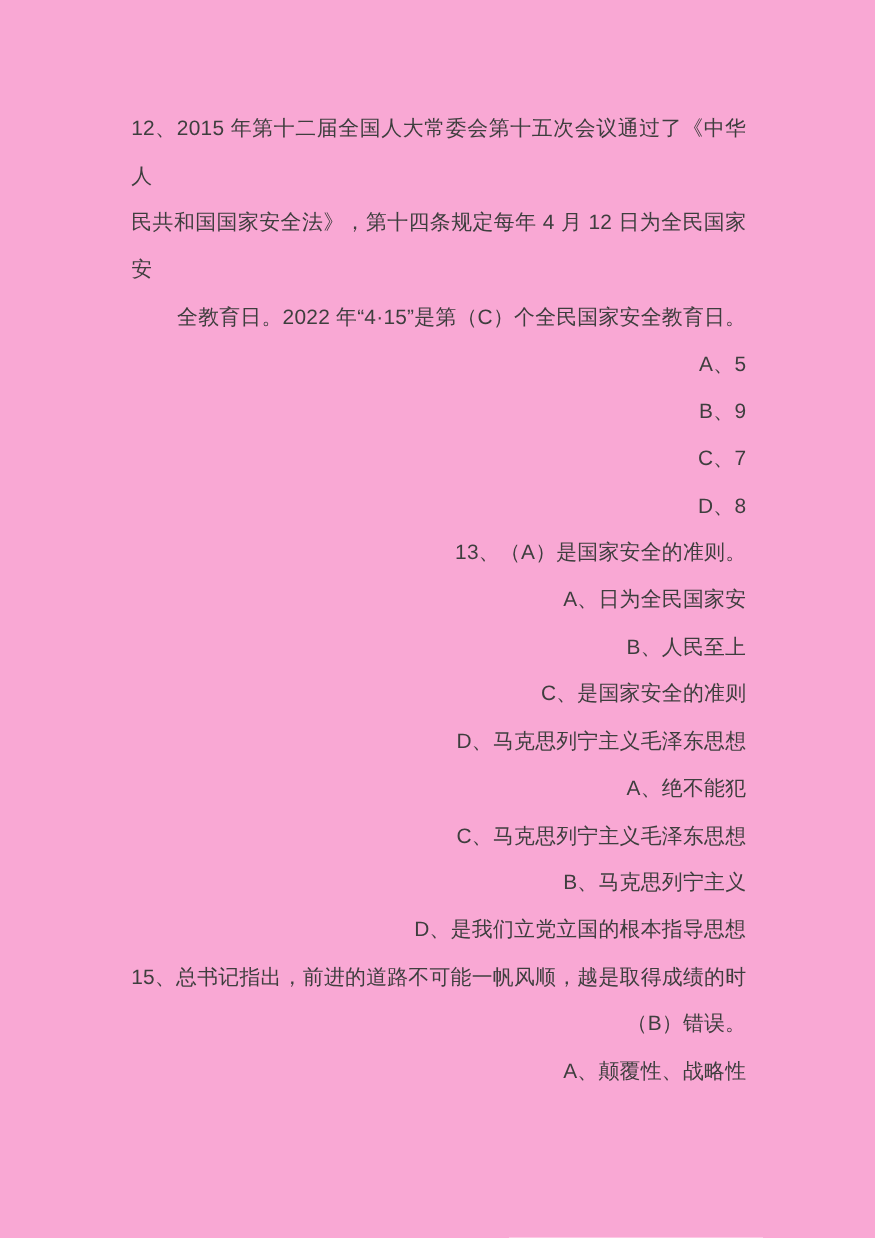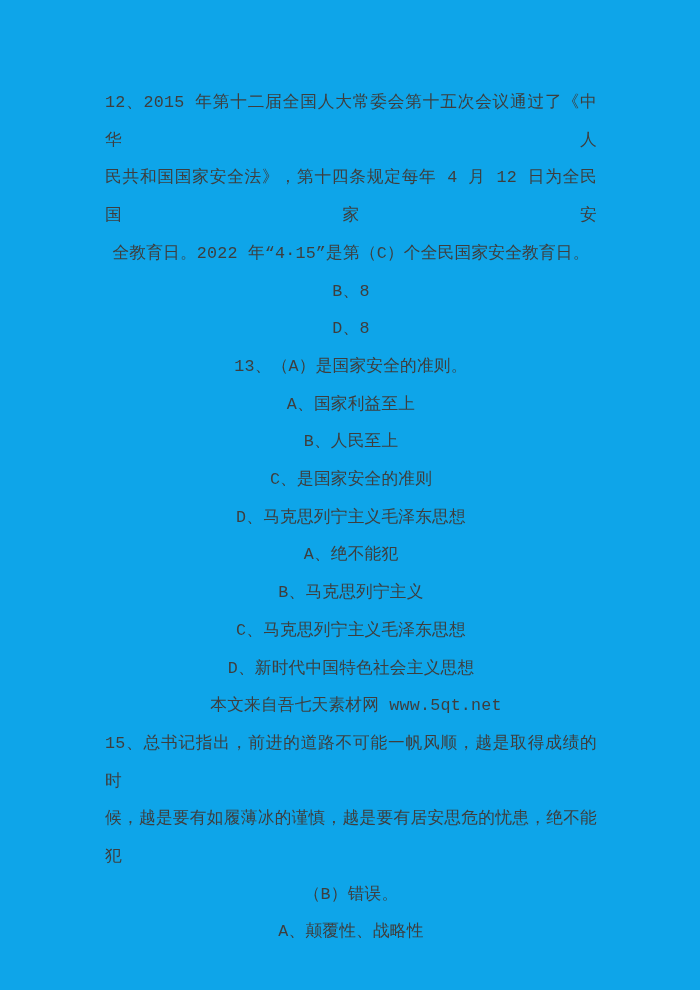--- a/index.html
+++ b/index.html
@@ -10,64 +10,63 @@
     width: 700px;
     height: 990px;
     background: #ffffff;
     position: relative;
     overflow: hidden;
     font-family: "Liberation Sans", sans-serif;
   }
   .page {
     position: absolute;
     inset: 0;
-    background: #0ea5e9;
-    font-family: Liberation Mono, monospace;
+    background: #f9a8d4;
   }
   .content {
     position: absolute;
     left: 105px;
     top: 84px;
     width: 492px;
     color: #3e3e3e;
     font-size: 16.7px;
     line-height: 37.7px;
     letter-spacing: 0.2px;
   }
   .line {
     white-space: nowrap;
-    text-align: center;
+    text-align: right;
   }
   .line.justify {
     white-space: normal;
     text-align: justify;
     text-align-last: justify;
   }
   .line.indent {
     padding-left: 10px;
   }
 </style>
 </head>
 <body>
 
 <div class="page">
   <div class="content">
     <div class="line justify">12、2015 年第十二届全国人大常委会第十五次会议通过了《中华人</div>
     <div class="line justify">民共和国国家安全法》，第十四条规定每年 4 月 12 日为全民国家安</div>
     <div class="line">全教育日。2022 年“4·15”是第（C）个全民国家安全教育日。</div>
-    <div class="line">B、8</div>
+    <div class="line">A、5</div>
+    <div class="line">B、9</div>
+    <div class="line">C、7</div>
     <div class="line">D、8</div>
     <div class="line">13、（A）是国家安全的准则。</div>
-    <div class="line">A、国家利益至上</div>
+    <div class="line">A、日为全民国家安</div>
     <div class="line">B、人民至上</div>
     <div class="line">C、是国家安全的准则</div>
     <div class="line">D、马克思列宁主义毛泽东思想</div>
     <div class="line">A、绝不能犯</div>
+    <div class="line">C、马克思列宁主义毛泽东思想</div>
     <div class="line">B、马克思列宁主义</div>
-    <div class="line">C、马克思列宁主义毛泽东思想</div>
-    <div class="line">D、新时代中国特色社会主义思想</div>
-    <div class="line indent">本文来自吾七天素材网 www.5qt.net</div>
+    <div class="line">D、是我们立党立国的根本指导思想</div>
     <div class="line justify">15、总书记指出，前进的道路不可能一帆风顺，越是取得成绩的时</div>
-    <div class="line justify">候，越是要有如履薄冰的谨慎，越是要有居安思危的忧患，绝不能犯</div>
     <div class="line">（B）错误。</div>
     <div class="line">A、颠覆性、战略性</div>
   </div>
 </div>
 
 </body></html>

